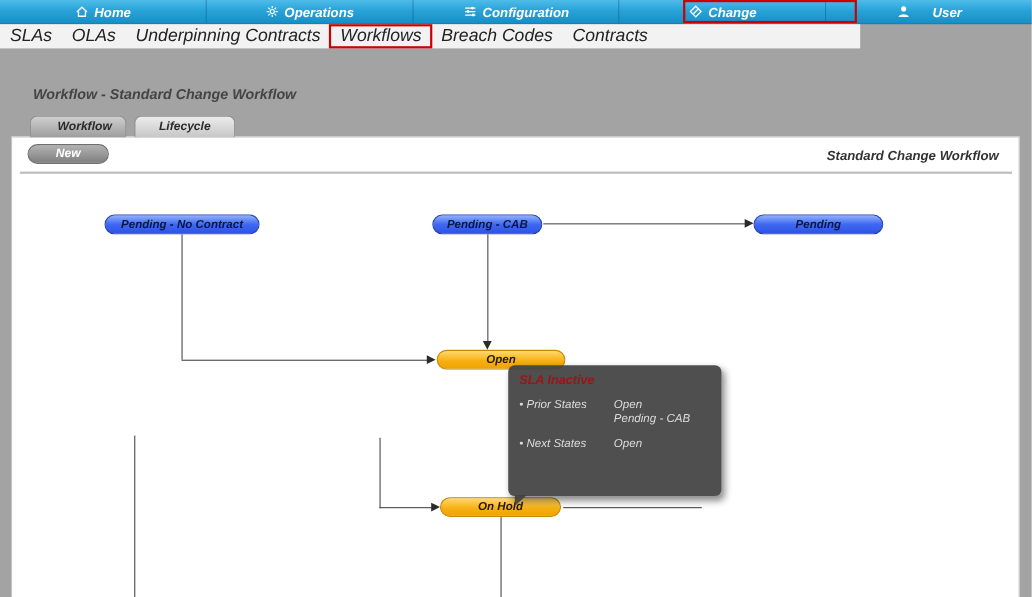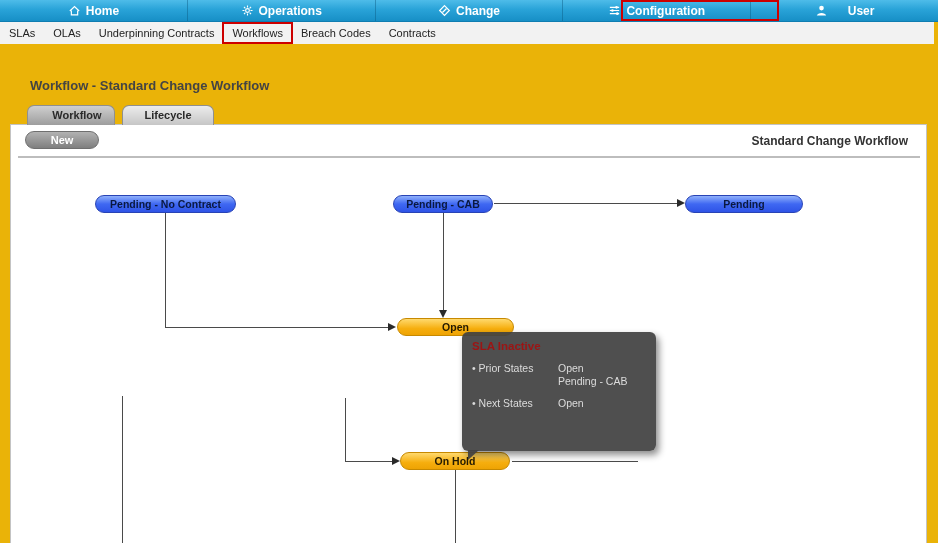--- a/index.html
+++ b/index.html
@@ -2,21 +2,21 @@
 <html><head>
 <meta charset="utf-8">
 <style>
   * { box-sizing: border-box; margin: 0; padding: 0; }
   html,body { width: 938px; height: 543px; }
   body {
     font-family: "Liberation Sans", sans-serif;
     background: #ffffff;
     overflow: hidden;
   }
-  #stage { position: relative; width: 938px; height: 543px; background:#eab308; }
+  #stage { position: relative; width: 938px; height: 543px; background:#a3a3a3;font-style:italic; }
 
   
   .topnav {
     position: absolute; left:0; top:0; width:938px; height:22px;
     display: flex;
     background: linear-gradient(#4ebce9 0%, #29a3d8 45%, #178fc6 100%);
     border-bottom: 1px solid #0f7db1;
   }
   .topnav-item {
     flex: 1 1 0;
@@ -24,24 +24,24 @@
     gap: 5px;
     color: #ffffff; font-size: 12px; font-weight: bold;
     border-right: 1px solid rgba(10,90,130,.45);
     cursor: pointer; white-space: nowrap;
   }
   .topnav-item:last-child { border-right: none; gap: 20px; }
   .topnav-item svg { display:block; }
 
   
   .subnav {
-    position: absolute; left:0; top:22px; width:934px; height:22px;
+    position: absolute; left:0; top:22px; width:782px; height:22px;
     background: #f2f2f2;
     display: flex; align-items: center;
-    font-size: 11px; color: #222;
+    font-size: 16px; color: #222;
   }
   .subnav-item { padding: 0 9px; line-height: 20px; cursor: pointer; white-space: nowrap; }
   .subnav-item.red-box { outline: 2px solid #cc0000; outline-offset: -1px; }
 
   
   .page-title {
     position: absolute; left: 30px; top: 78px;
     font-size: 13px; font-weight: bold; color: #444;
   }
 
@@ -145,37 +145,37 @@
       <span>
         <svg width="13" height="13" viewBox="0 0 14 14" fill="none" stroke="#fff" stroke-width="1.2">
           <circle cx="7" cy="7" r="2"></circle>
           <path d="M7 1.6v2.2M7 10.2v2.2M1.6 7h2.2M10.2 7h2.2M3.2 3.2l1.5 1.5M9.3 9.3l1.5 1.5M10.8 3.2L9.3 4.7M4.7 9.3l-1.5 1.5"></path>
         </svg>
       </span>
       <span>Operations</span>
     </div>
     <div class="topnav-item">
       <span>
-        <svg width="13" height="13" viewBox="0 0 14 14" fill="none" stroke="#fff" stroke-width="1.3">
-          <path d="M7 1.8 L12.2 7 L7 12.2 L1.8 7 Z"></path>
-            <path d="M4.8 9.2 L9.2 4.8"></path>
-        </svg>
-      </span>
-      <span>Change</span>
-    </div>
-    <div class="topnav-item">
-      <span>
         <svg width="13" height="13" viewBox="0 0 14 14" fill="none" stroke="#fff" stroke-width="1.2">
           <path d="M2 3.6h10M2 7h10M2 10.4h10"></path>
           <circle cx="9.2" cy="3.6" r="1.4" fill="#fff" stroke="none"></circle>
           <circle cx="4.8" cy="7" r="1.4" fill="#fff" stroke="none"></circle>
           <circle cx="10" cy="10.4" r="1.4" fill="#fff" stroke="none"></circle>
         </svg>
       </span>
       <span>Configuration</span>
+    </div>
+    <div class="topnav-item">
+      <span>
+        <svg width="13" height="13" viewBox="0 0 14 14" fill="none" stroke="#fff" stroke-width="1.3">
+          <path d="M7 1.8 L12.2 7 L7 12.2 L1.8 7 Z"></path>
+            <path d="M4.8 9.2 L9.2 4.8"></path>
+        </svg>
+      </span>
+      <span>Change</span>
     </div>
     <div class="topnav-item">
       <span>
         <svg width="13" height="13" viewBox="0 0 14 14">
           <circle cx="7" cy="4.4" r="2.5" fill="#fff"></circle>
           <path d="M2 12.4 C2.8 8.8 11.2 8.8 12 12.4 Z" fill="#fff"></path>
         </svg>
       </span>
       <span>User</span>
     </div>

